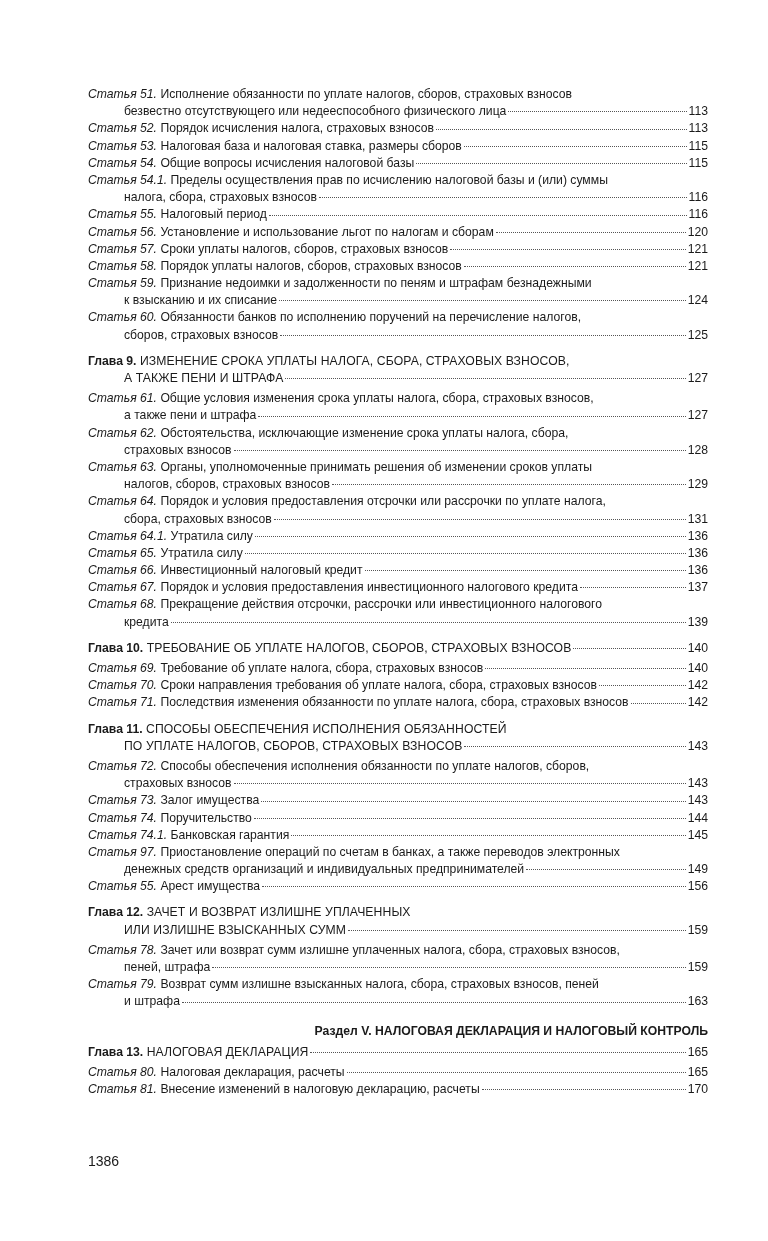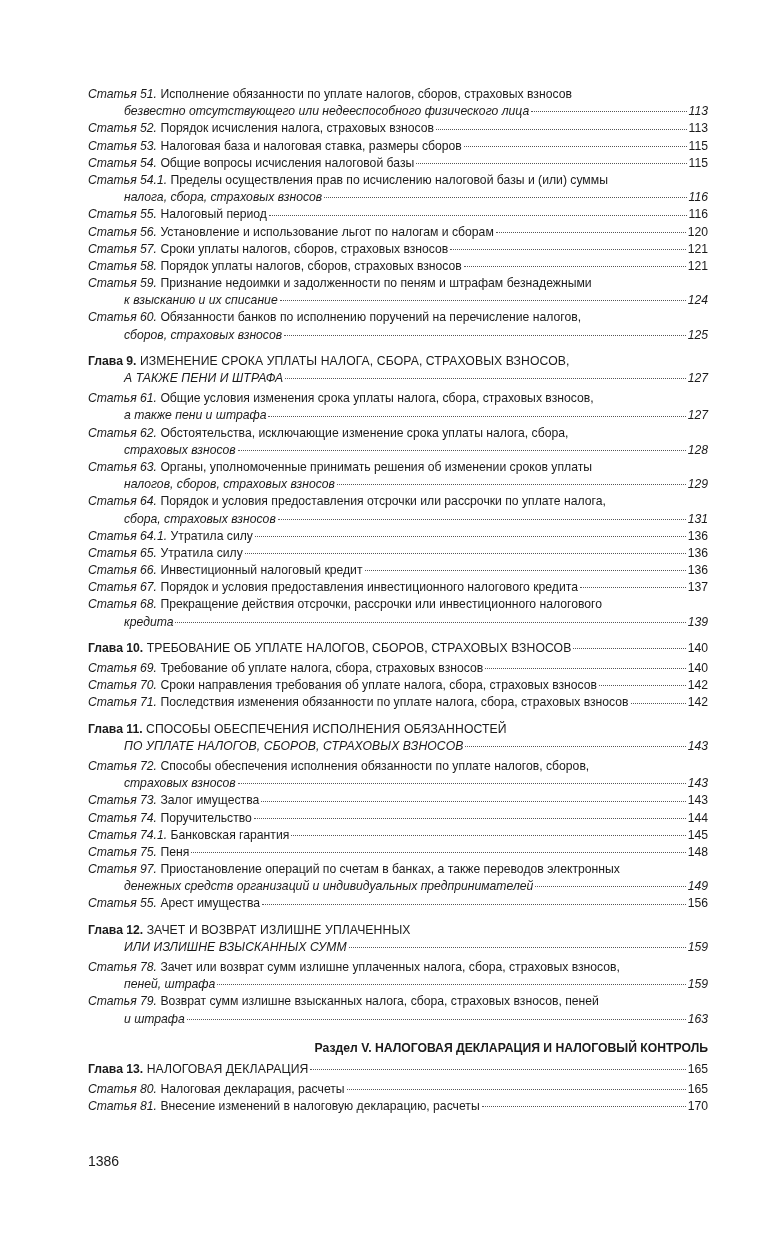--- a/index.html
+++ b/index.html
@@ -1,21 +1,21 @@
 <!DOCTYPE html>
 <html><head>
 <meta charset="utf-8">
 <style>
   html, body { margin: 0; padding: 0; background: #ffffff; }
   body { width: 768px; height: 1241px; position: relative; overflow: hidden;
          font-family: "Liberation Sans", "DejaVu Sans", sans-serif; color: #1a1a1a; }
   #toc { position: absolute; left: 88px; top: 86px; width: 620px; font-size: 12.2px; }
   .entry { position: relative; }
   .line { display: flex; align-items: baseline; height: 17.2px; line-height: 17.2px; white-space: nowrap; }
-  .line.cont { padding-left: 36px; font-style: italic; }
+  .line.cont { padding-left: 36px; }
   .lead { flex: 1 1 auto; border-bottom: 1px dotted #555; margin: 0 2px 4px 2px; height: 0; align-self: flex-end; position: relative; top: -4px; }
   .pg { flex: 0 0 auto; }
   .lbl-art { font-style: italic; }
   .lbl-ch { font-weight: bold; text-align: center; }
   .chapter { margin-top: 9px; }
   .chapter .txt { letter-spacing: 0.1px; }
   .after-chapter { margin-top: 3px; }
   .section { text-align: right; font-weight: bold; margin-top: 12px; margin-bottom: 4px; height: 17px; line-height: 17px; }
   #page-number { position: absolute; left: 88px; top: 1153px; font-size: 14px; }
 </style>
@@ -167,23 +167,20 @@
     <div class="entry">
       <div class="line"><span class="lbl-art">Статья 73.</span>&nbsp;<span class="txt">Залог имущества</span><span class="lead"></span><span class="pg">143</span></div>
     </div>
     <div class="entry">
       <div class="line"><span class="lbl-art">Статья 74.</span>&nbsp;<span class="txt">Поручительство</span><span class="lead"></span><span class="pg">144</span></div>
     </div>
     <div class="entry">
       <div class="line"><span class="lbl-art">Статья 74.1.</span>&nbsp;<span class="txt">Банковская гарантия</span><span class="lead"></span><span class="pg">145</span></div>
     </div>
     <div class="entry">
-      <div class="line"><span class="lbl-art">Статья 75.</span>&nbsp;<span class="txt">Пеня</span><span class="lead"></span><span class="pg">148</span></div>
-    </div>
-    <div class="entry">
       <div class="line"><span class="lbl-art">Статья 97.</span>&nbsp;<span class="txt">Приостановление операций по счетам в банках, а также переводов электронных</span></div>
       <div class="line cont">
         <span class="txt">денежных средств организаций и индивидуальных предпринимателей</span>
         <span class="lead"></span>
         <span class="pg">149</span>
       </div>
     </div>
     <div class="entry">
       <div class="line"><span class="lbl-art">Статья 55.</span>&nbsp;<span class="txt">Арест имущества</span><span class="lead"></span><span class="pg">156</span></div>
     </div>

